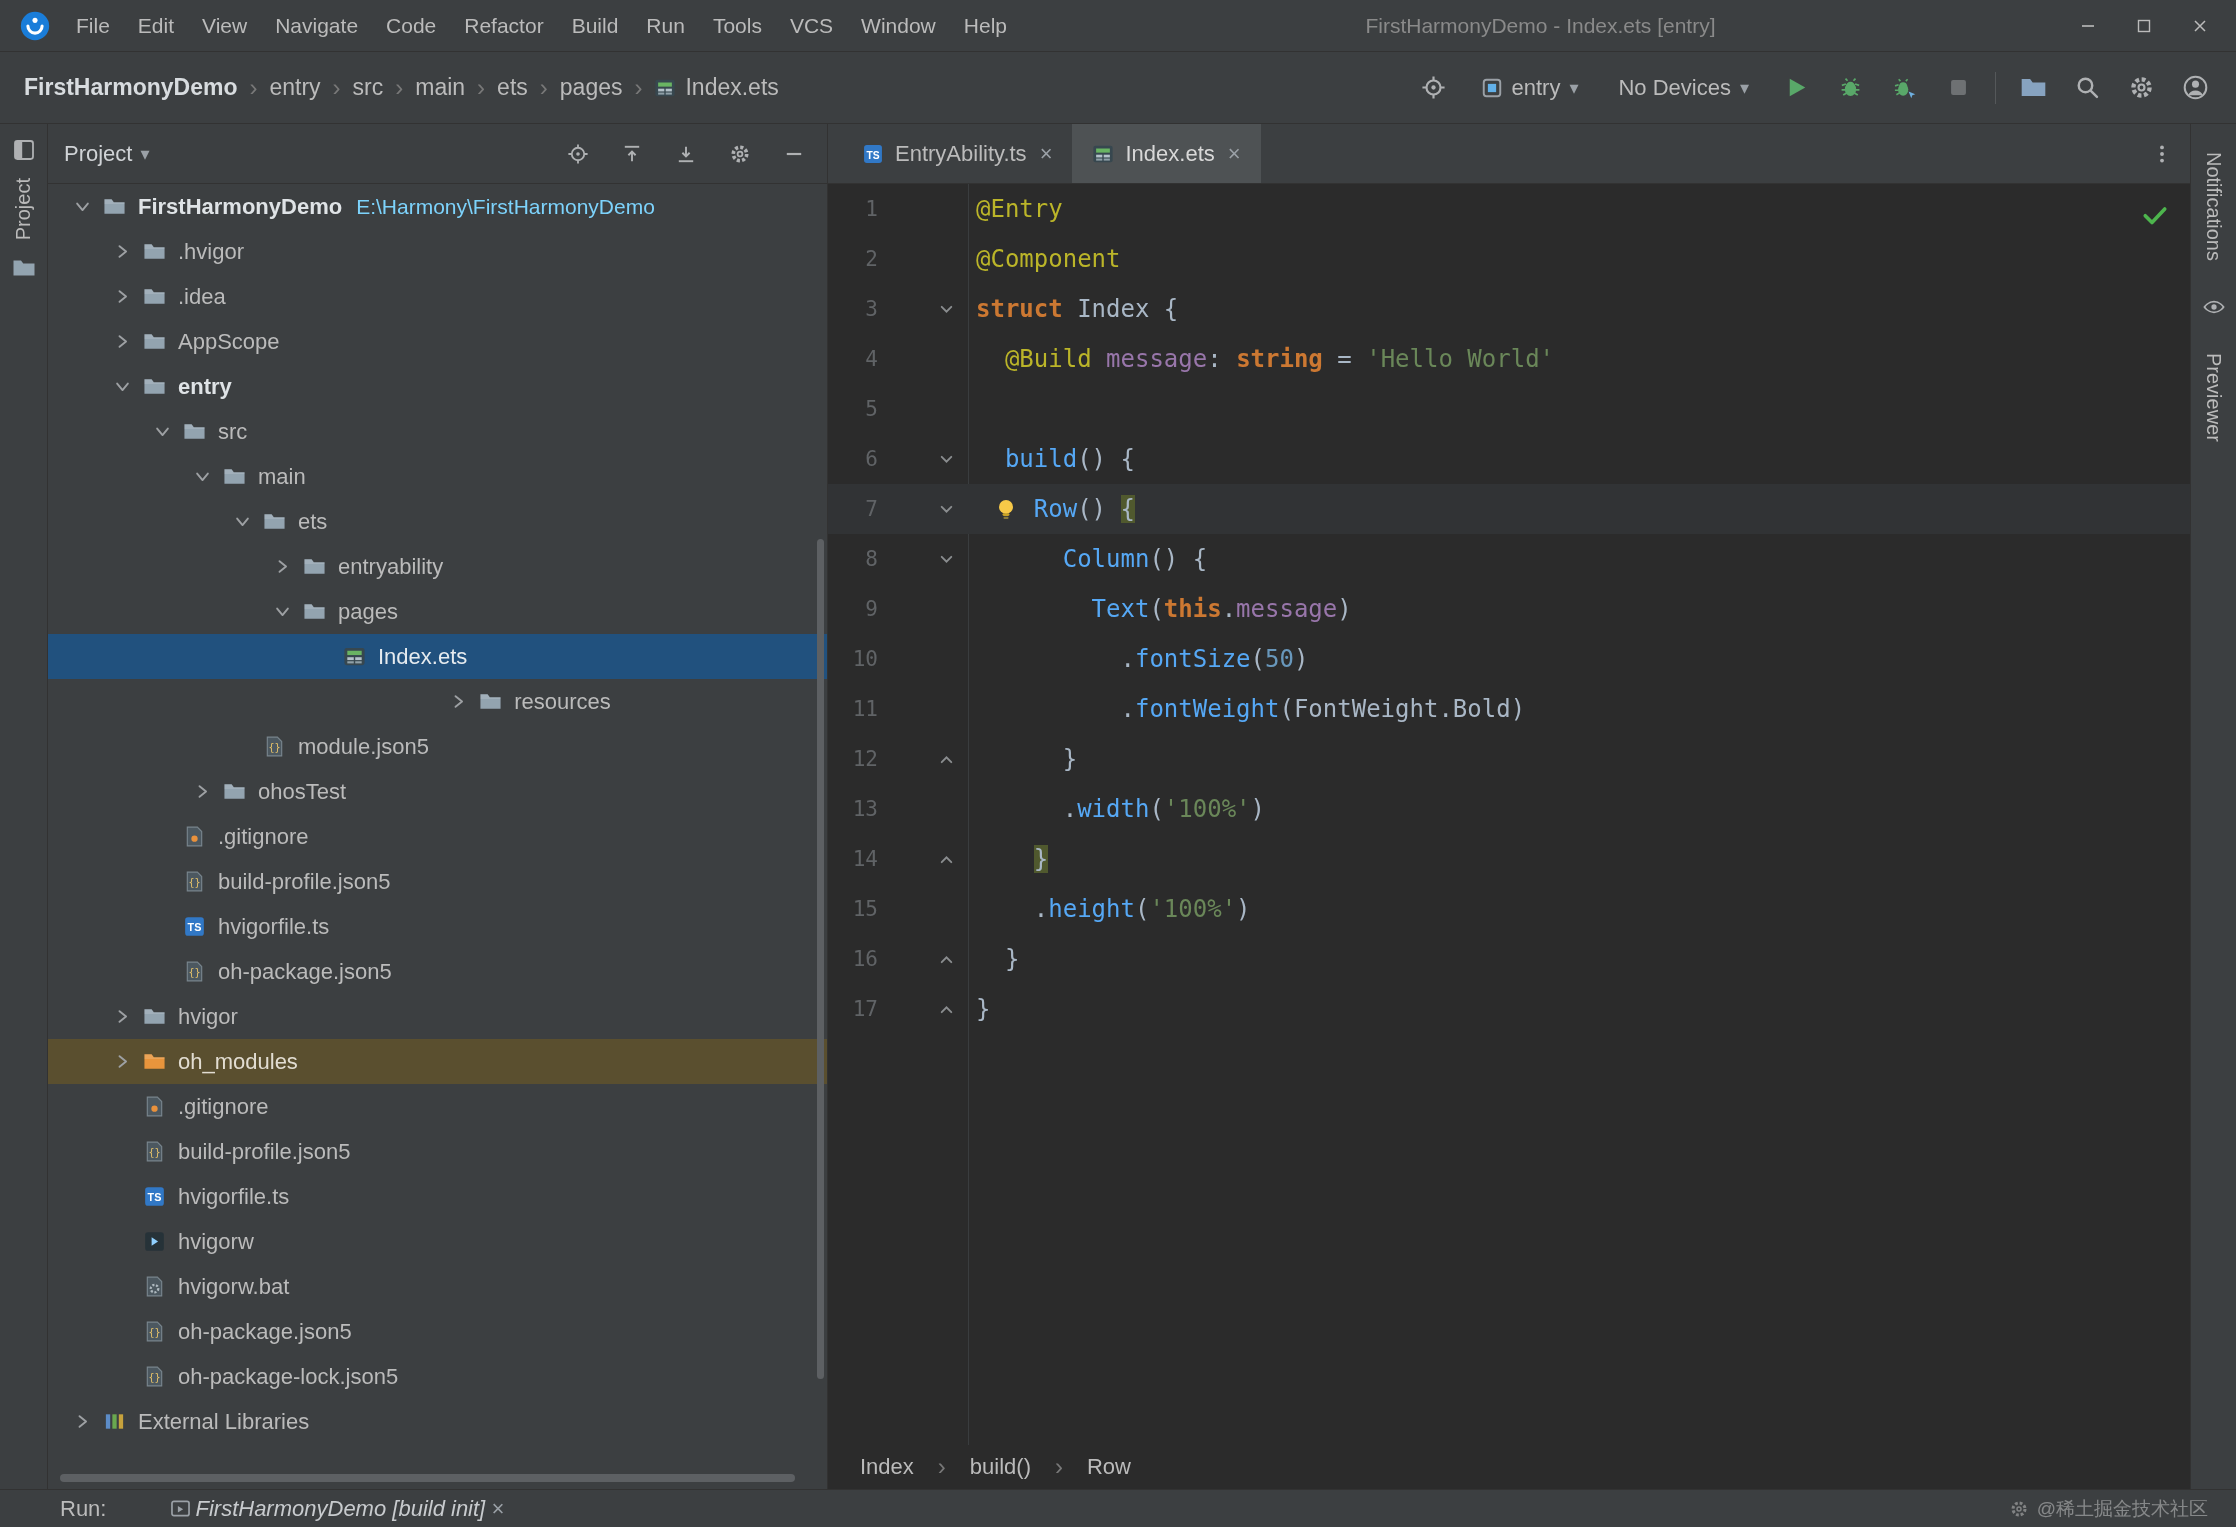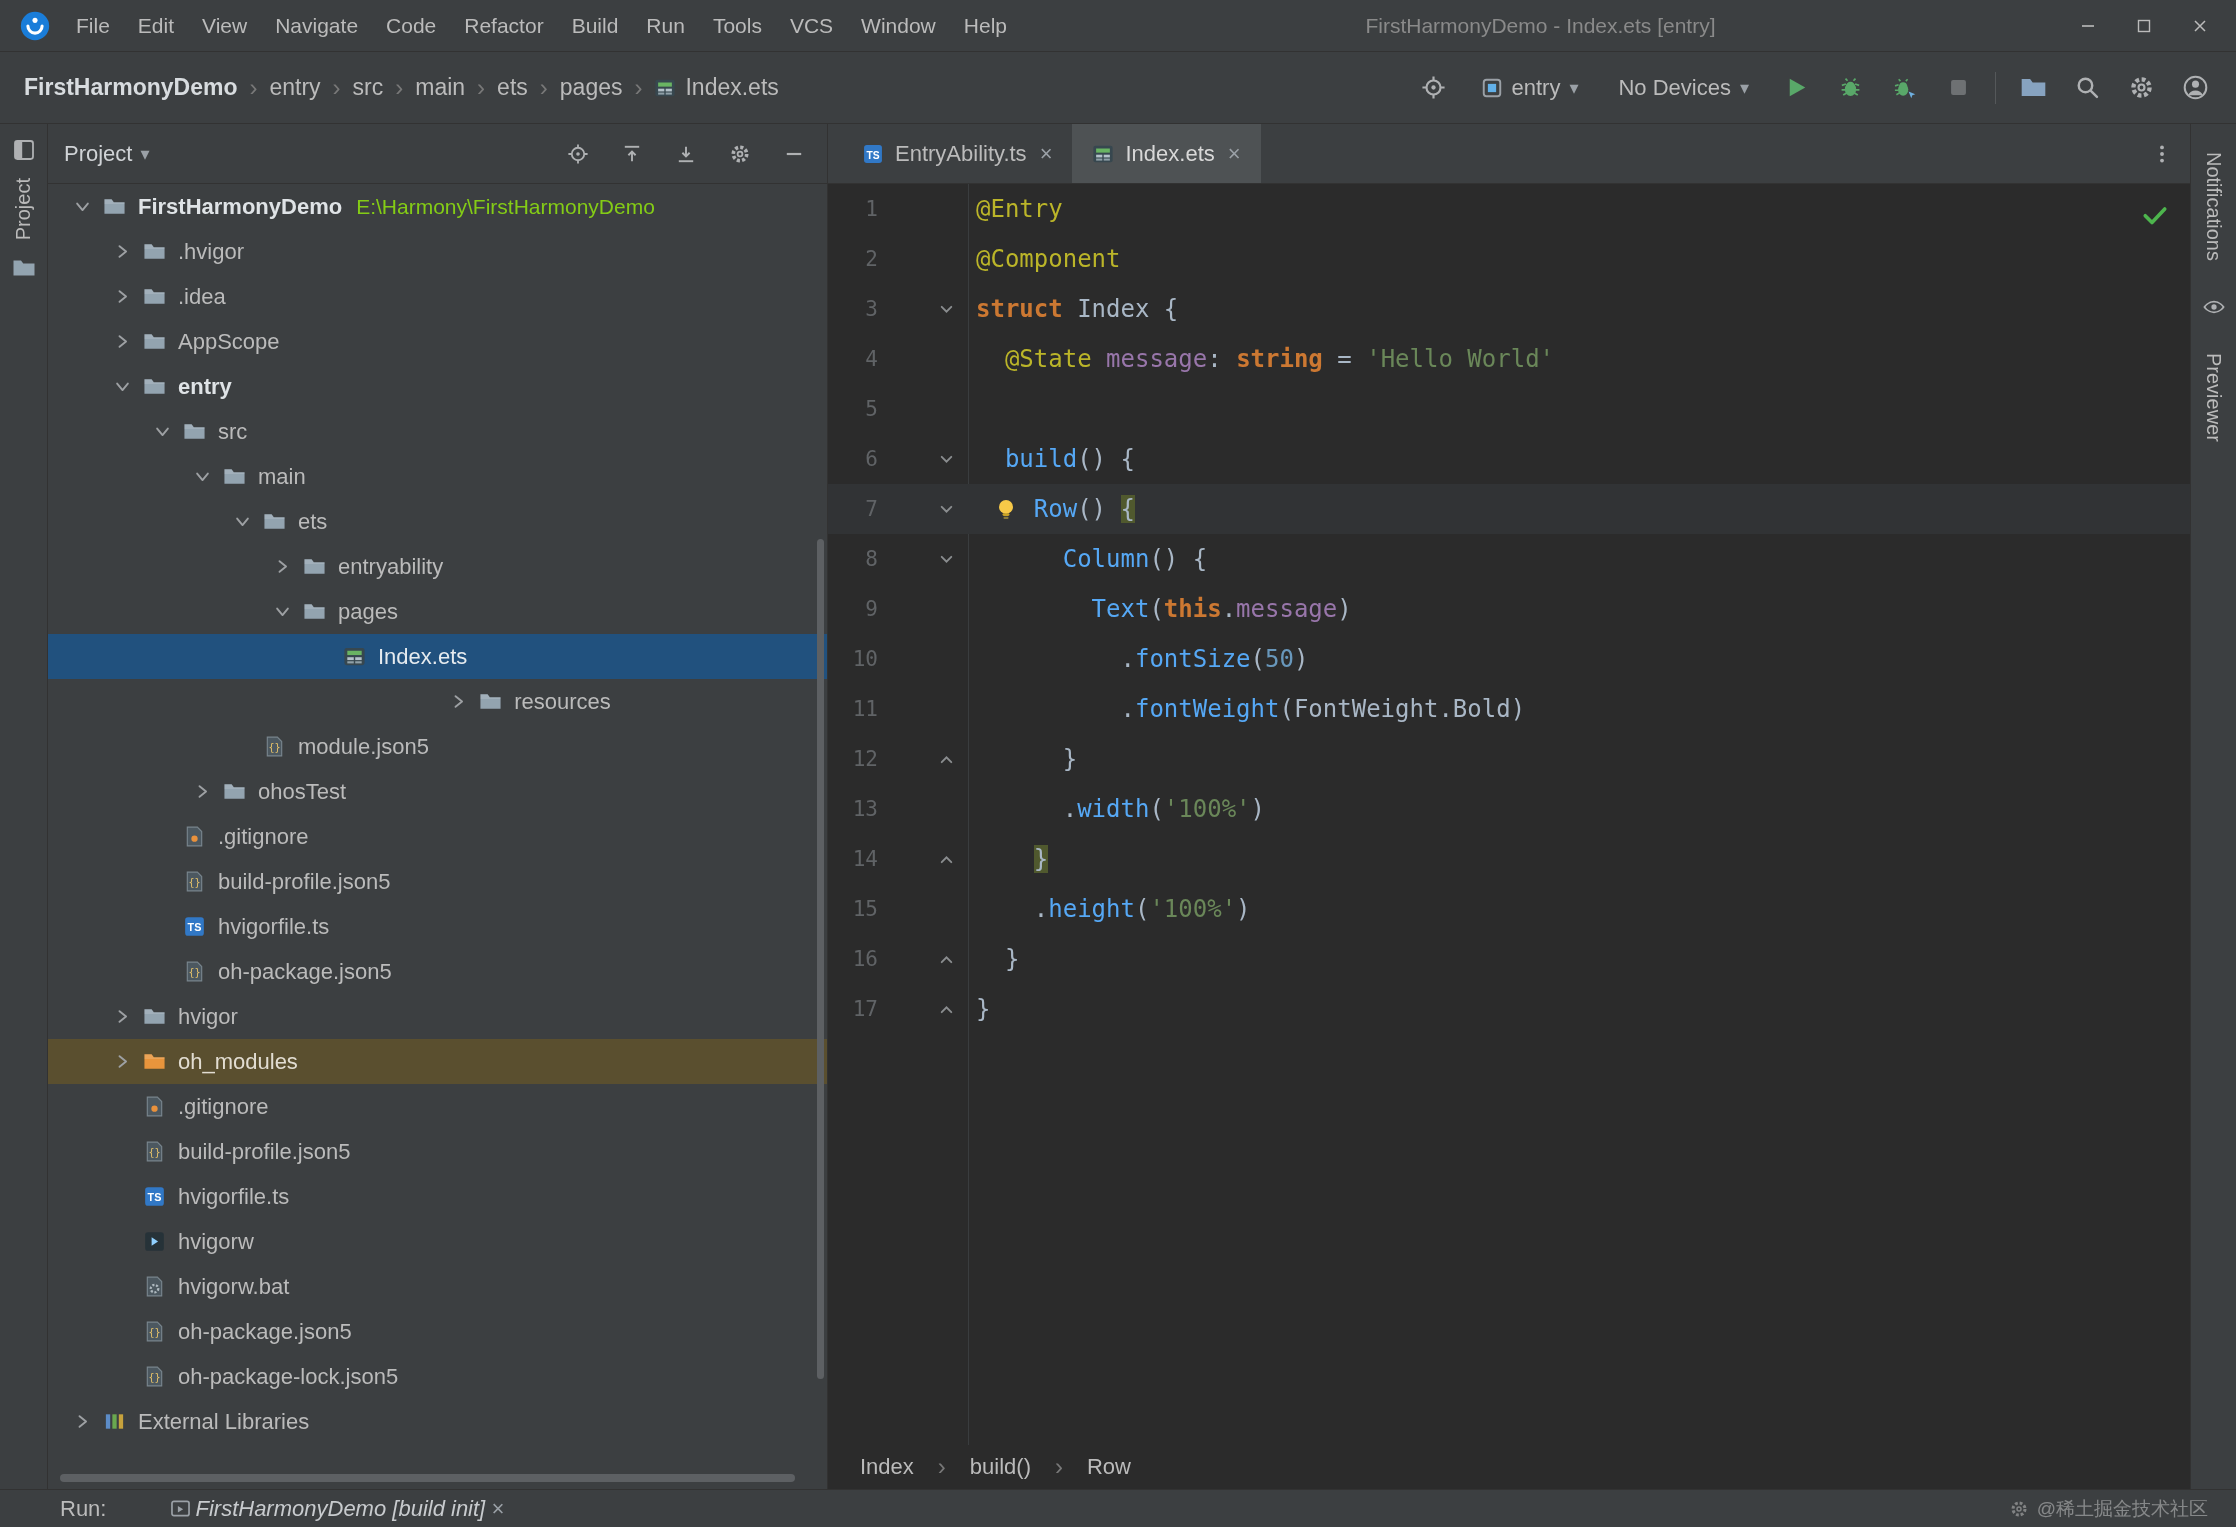--- a/index.html
+++ b/index.html
@@ -48,21 +48,21 @@
   .tree { flex:1; overflow:hidden; position:relative; font-size:22px; }
   .tree-row { height:45px; display:flex; align-items:center; white-space:nowrap; color:var(--text); }
   .tree-row.bold .tw-label { font-weight:bold; color:#dfe3e6; }
   .tree-row.selected { background:var(--sel-bg); color:#e6ebef; }
   .tree-row.highlighted { background:var(--hl-row); color:#e2ddd2; }
   .tw-chevron { width:32px; height:32px; display:flex; align-items:center; justify-content:center; flex-shrink:0; }
   .tw-chevron svg { width:19px; height:19px; }
   .tw-chevron.open svg { transform:rotate(90deg); }
   .tw-icon { width:32px; display:flex; justify-content:center; margin-right:8px; flex-shrink:0; }
   .tw-icon svg { width:23px; height:23px; }
-  .tw-suffix { color:#84cc16; margin-left:14px; font-size:21px; }
+  .tw-suffix { color:#7dd3fc; margin-left:14px; font-size:21px; }
   .vscroll { position:absolute; right:3px; top:415px; width:7px; height:840px; background:#5d6063; border-radius:4px; }
   .hscroll { position:absolute; left:12px; bottom:7px; width:735px; height:8px; background:#5d6063; border-radius:4px; }
 
   .editor-col { flex:1; min-width:0; display:flex; flex-direction:column; background:var(--bg-editor); }
   .tabs { height:60px; background:var(--bg-panel); border-bottom:1px solid var(--border); display:flex; align-items:stretch; padding-left:14px; }
   .tabs-list { display:flex; align-items:stretch; }
   .tab { display:flex; align-items:center; gap:11px; padding:0 20px; font-size:22px; color:var(--text); }
   .tab.active { background:var(--bg-active-tab); color:#d8d8d8; }
   .tab svg { width:22px; height:22px; }
   .tab-close { color:#9aa0a6; font-size:22px; margin-left:2px; }
@@ -702,21 +702,21 @@
       </span>
     </div>
     <div class="code-area">
       <div class="gutter-line"></div>
       <div>
           <div class="code-line"><span class="ln">1</span><span class="fold"></span><span class="code-text"><span class="c-ann">@Entry</span></span></div>
           <div class="code-line"><span class="ln">2</span><span class="fold"></span><span class="code-text"><span class="c-ann">@Component</span></span></div>
           <div class="code-line"><span class="ln">3</span><span class="fold"><svg viewBox="0 0 16 16">
                 <path d="M3.5 5.5L8 10l4.5-4.5" fill="none" stroke="#8a8d8f" stroke-width="1.8" stroke-linecap="round"></path>
               </svg></span><span class="code-text"><span class="c-kw">struct</span><span class="c-def"> </span><span class="c-cls">Index</span><span class="c-def"> {</span></span></div>
-          <div class="code-line"><span class="ln">4</span><span class="fold"></span><span class="code-text"><span class="c-def">  </span><span class="c-ann">@State</span><span class="c-def"> </span><span class="c-field">message</span><span class="c-def">: </span><span class="c-kw">string</span><span class="c-def"> = </span><span class="c-str">'Hello World'</span></span></div>
+          <div class="code-line"><span class="ln">4</span><span class="fold"></span><span class="code-text"><span class="c-def">  </span><span class="c-ann">@Build</span><span class="c-def"> </span><span class="c-field">message</span><span class="c-def">: </span><span class="c-kw">string</span><span class="c-def"> = </span><span class="c-str">'Hello World'</span></span></div>
           <div class="code-line"><span class="ln">5</span><span class="fold"></span><span class="code-text"></span></div>
           <div class="code-line"><span class="ln">6</span><span class="fold"><svg viewBox="0 0 16 16">
                 <path d="M3.5 5.5L8 10l4.5-4.5" fill="none" stroke="#8a8d8f" stroke-width="1.8" stroke-linecap="round"></path>
               </svg></span><span class="code-text"><span class="c-def">  </span><span class="c-fn">build</span><span class="c-def">() {</span></span></div>
           <div class="code-line caret-line"><span class="ln">7</span><span class="fold"><svg viewBox="0 0 16 16">
                 <path d="M3.5 5.5L8 10l4.5-4.5" fill="none" stroke="#8a8d8f" stroke-width="1.8" stroke-linecap="round"></path>
               </svg></span><span class="code-text"><span class="c-def">    </span><span class="c-fn">Row</span><span class="c-def">() </span><span class="c-brace">{</span><span class="bulb"><svg viewBox="0 0 20 20">
                   <circle cx="10" cy="8.5" r="5" fill="#f7c948"></circle>
                   <rect x="7.5" y="13" width="5" height="2" rx="1" fill="#c9a227"></rect>
                   <rect x="8.2" y="15.6" width="3.6" height="1.5" rx=".7" fill="#8a7a3a"></rect>

